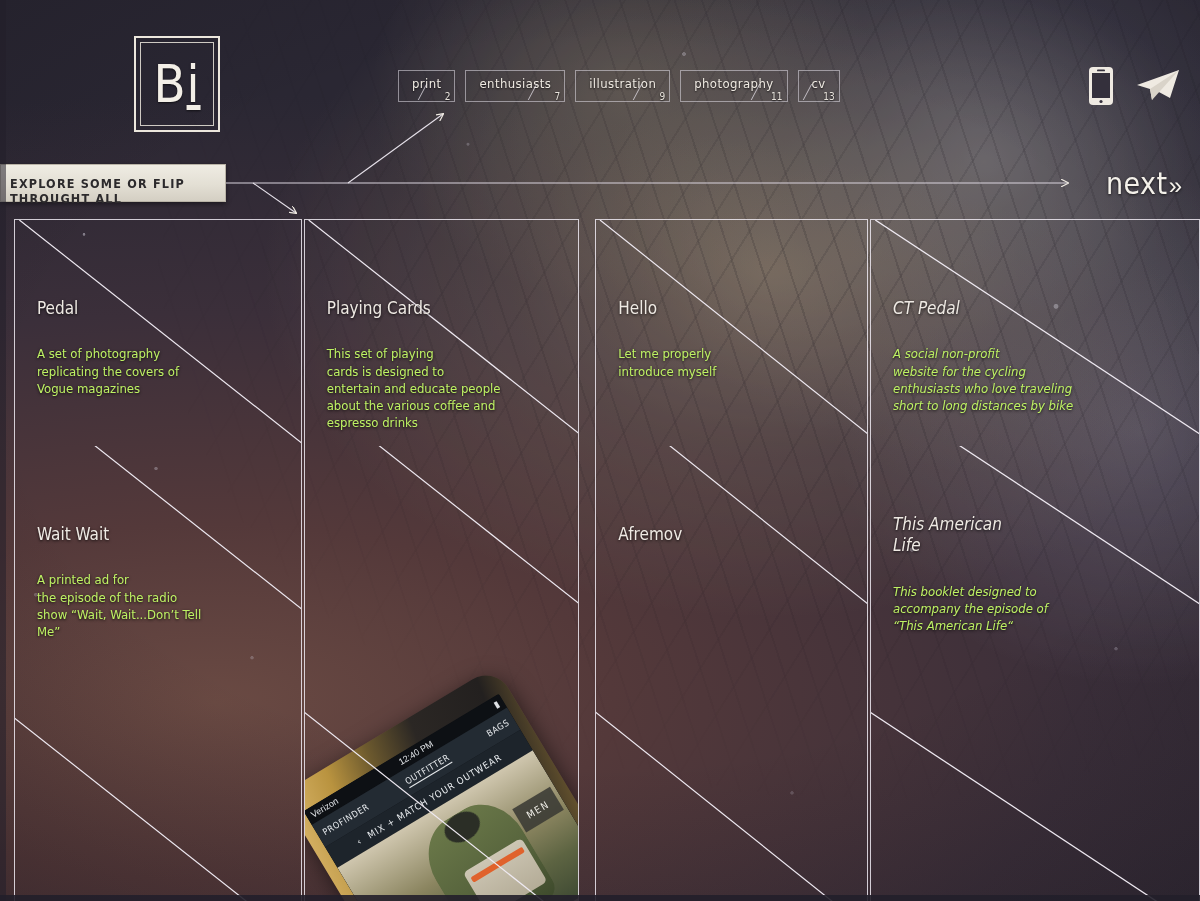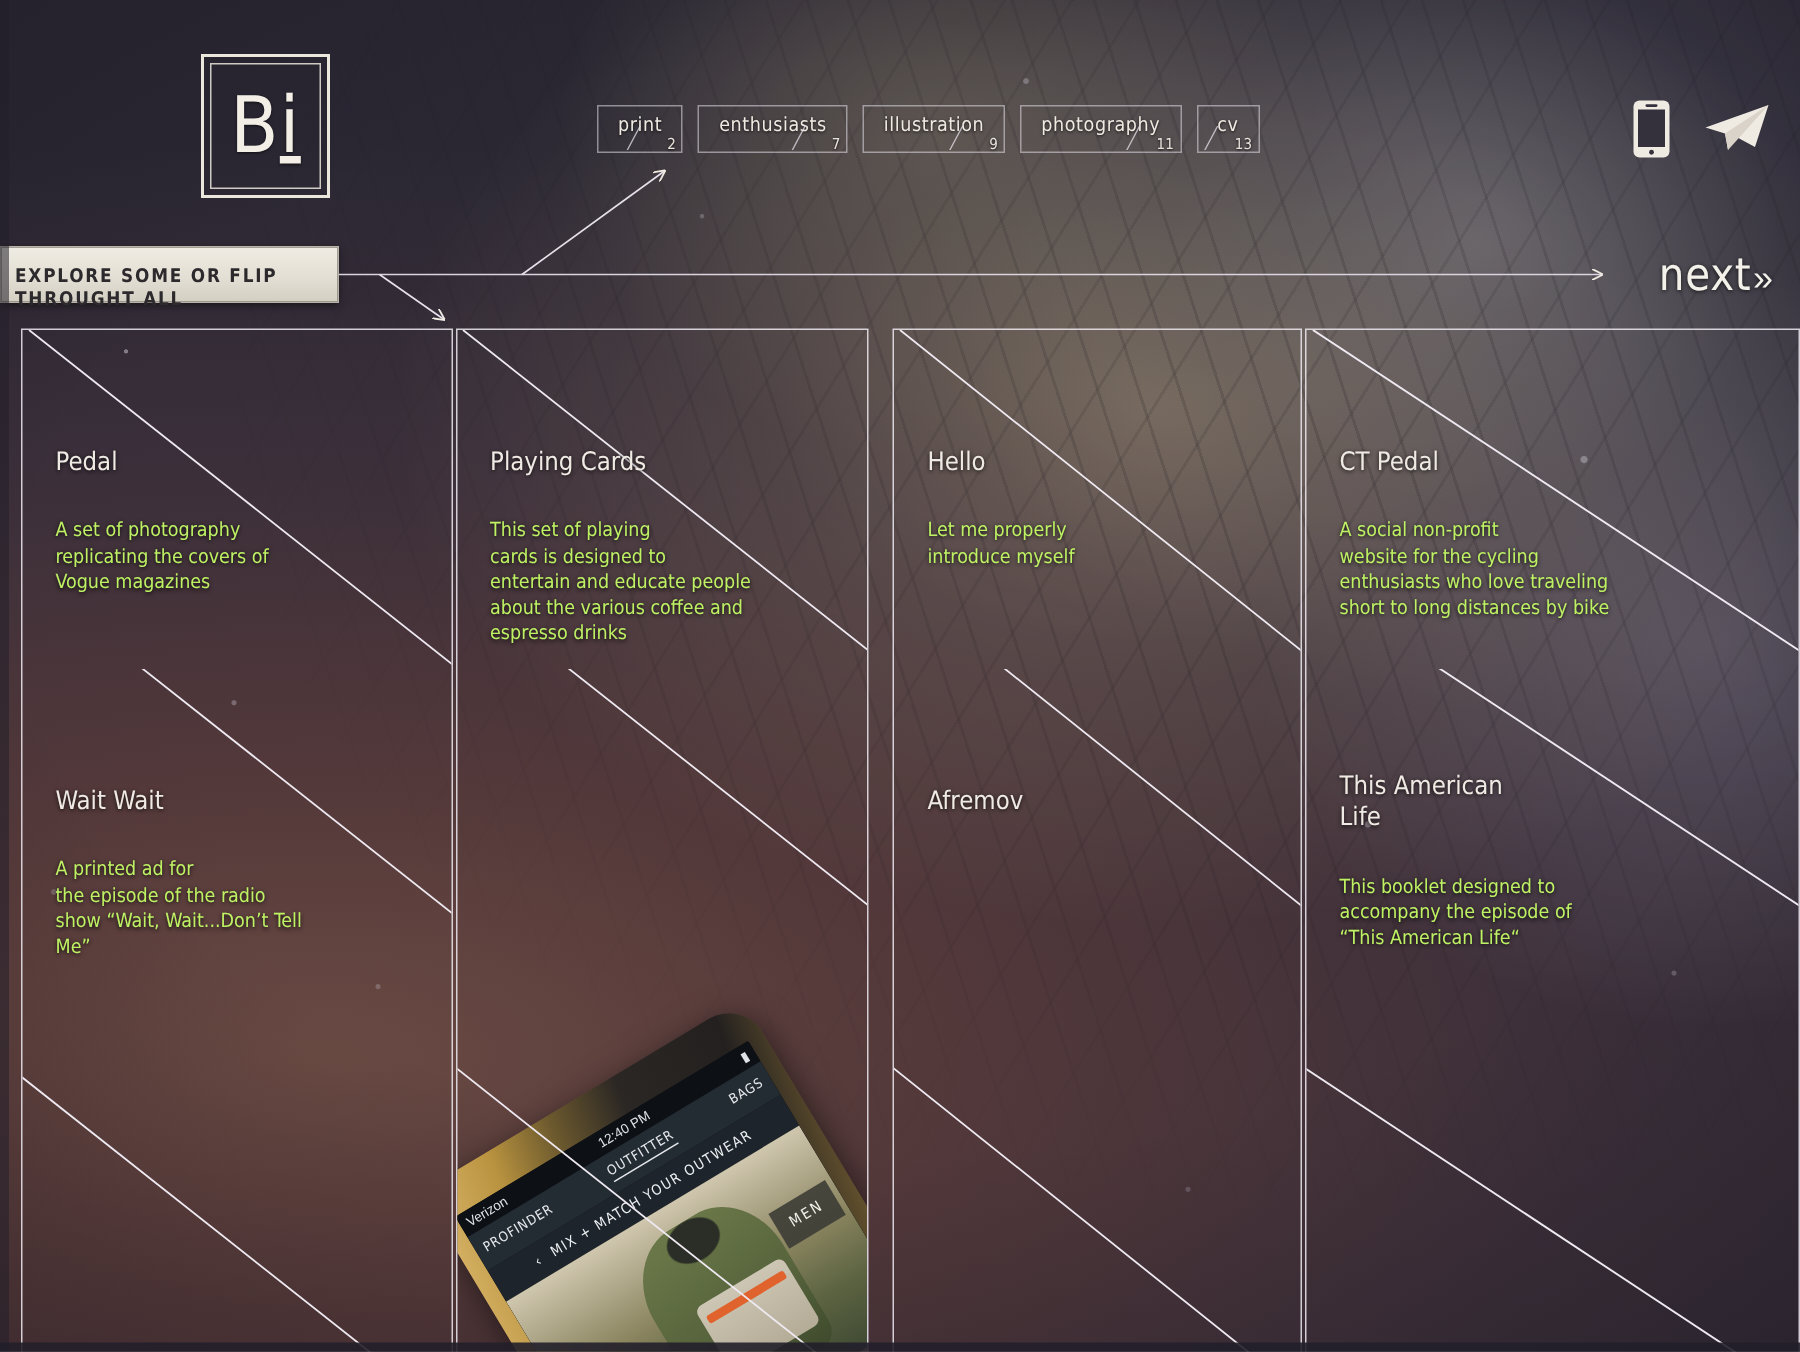--- a/index.html
+++ b/index.html
@@ -138,21 +138,21 @@
   .col {
     position:relative; height:682px;
     border-left:1px solid rgba(238,234,242,.85);
     border-right:1px solid rgba(238,234,242,.85);
     border-top:1px solid rgba(238,234,242,.85);
     overflow:hidden;
   }
   .col.c1 { width:306px; margin-left:14px; border-left:1px solid rgba(238,234,242,.85); }
   .col.c2 { width:292px; margin-left:2px;padding-left:18px; }
   .col.c3 { width:290px; margin-left:16px; }
-  .col.c4 { width:351px; margin-left:2px; }
+  .col.c4 { width:351px; margin-left:2px;font-style:italic; }
 
   .cell { position:absolute; left:0; width:100%; overflow:hidden; }
   .cell.top { top:0; height:226px; }
   .cell.bot { top:226px; height:456px; }
 
   .diag {
     position:absolute; left:-20%; top:0; width:150%; height:100%;
     pointer-events:none;
   }
   .cell-txt { position:absolute; left:22px; right:12px; }

